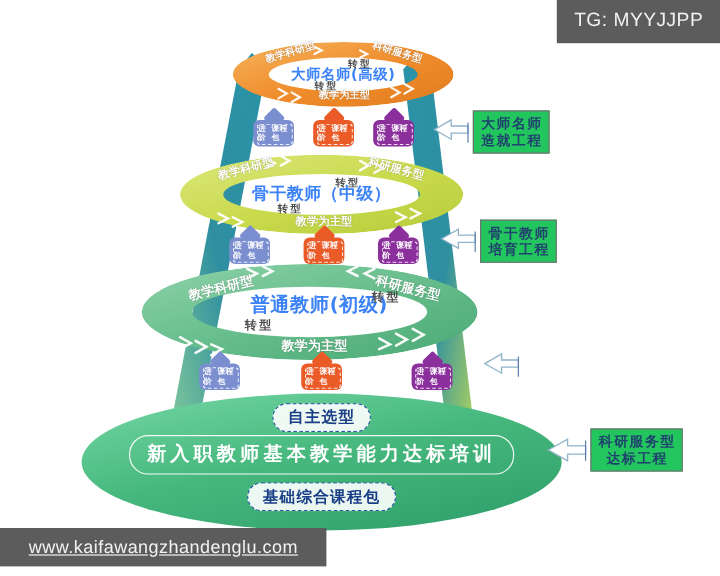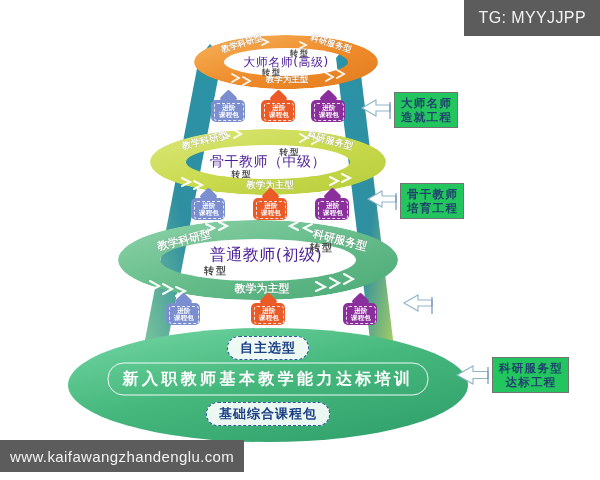--- a/index.html
+++ b/index.html
@@ -16,21 +16,21 @@
   .wm{
     position:absolute;
     background:#5c5c5c;
     color:#f2f2f2;
     font-family:"Liberation Sans",sans-serif;
     letter-spacing:.4px;
     display:flex;align-items:center;
     white-space:nowrap;
   }
   #wm-top{right:0;top:0;height:36px;padding:0 14px;font-size:16px;}
-  #wm-bottom{left:0;bottom:8px;height:32px;padding:0 10px;font-size:15px;}
+  #wm-bottom{left:0;bottom:8px;height:32px;padding:0 24px;font-size:15px;text-decoration:underline;}
 
   
   .callout{
     position:absolute;
     border:1px solid #737373;
     background:#22c55e;
     color:#20436e;
     font-family:"DejaVu Sans","Liberation Sans",sans-serif;
     font-weight:700;
     font-size:11.5px;
@@ -38,22 +38,22 @@
     letter-spacing:1.3px;
     padding:3px 5px 3px 6px;
     text-align:center;
     white-space:nowrap;
   }
   .callout div{display:block;}
 
   
   .ringcore{
     position:absolute;
-    color:#4c1d95;
-    font-weight:400;
+    color:#3b82f6;
+    font-weight:700;
     white-space:nowrap;
     text-align:right;
     transform:translate(-50%,-50%);
   }
   .tl{position:absolute;white-space:nowrap;transform:translate(-50%,-50%);
       font-weight:700;color:#fff;text-shadow:0 0 1px rgba(0,0,0,.35);}
   .zx{position:absolute;white-space:nowrap;transform:translate(-50%,-50%);
       font-weight:700;color:#4b4b4b;font-size:8px;letter-spacing:2px;}
 
   
@@ -67,21 +67,21 @@
     border-radius:5px;
   }
   .badge .nub{
     position:absolute;left:50%;top:0px;width:13px;height:13px;
     margin-left:-6.5px;transform:rotate(45deg);border-radius:2px;
   }
   .badge .inner{
     position:absolute;left:3px;top:11px;width:28px;height:16px;
     border:1px dashed rgba(255,255,255,.85);border-radius:3px;
     color:#fff;font-size:6.5px;line-height:7.6px;font-weight:700;
-    display:flex;flex-direction:column;align-items:center;justify-content:flex-end;
+    display:flex;flex-direction:row;align-items:center;justify-content:space-between;
     letter-spacing:.2px;
   }
   .badge.blue .body,.badge.blue .nub{background:#7b8ed0;}
   .badge.orange .body,.badge.orange .nub{background:#ea5b28;}
   .badge.purple .body,.badge.purple .nub{background:#8a2f9c;}
 
   
   .pill{
     position:absolute;transform:translate(-50%,-50%);
     white-space:nowrap;color:#1a3f86;font-weight:700;

